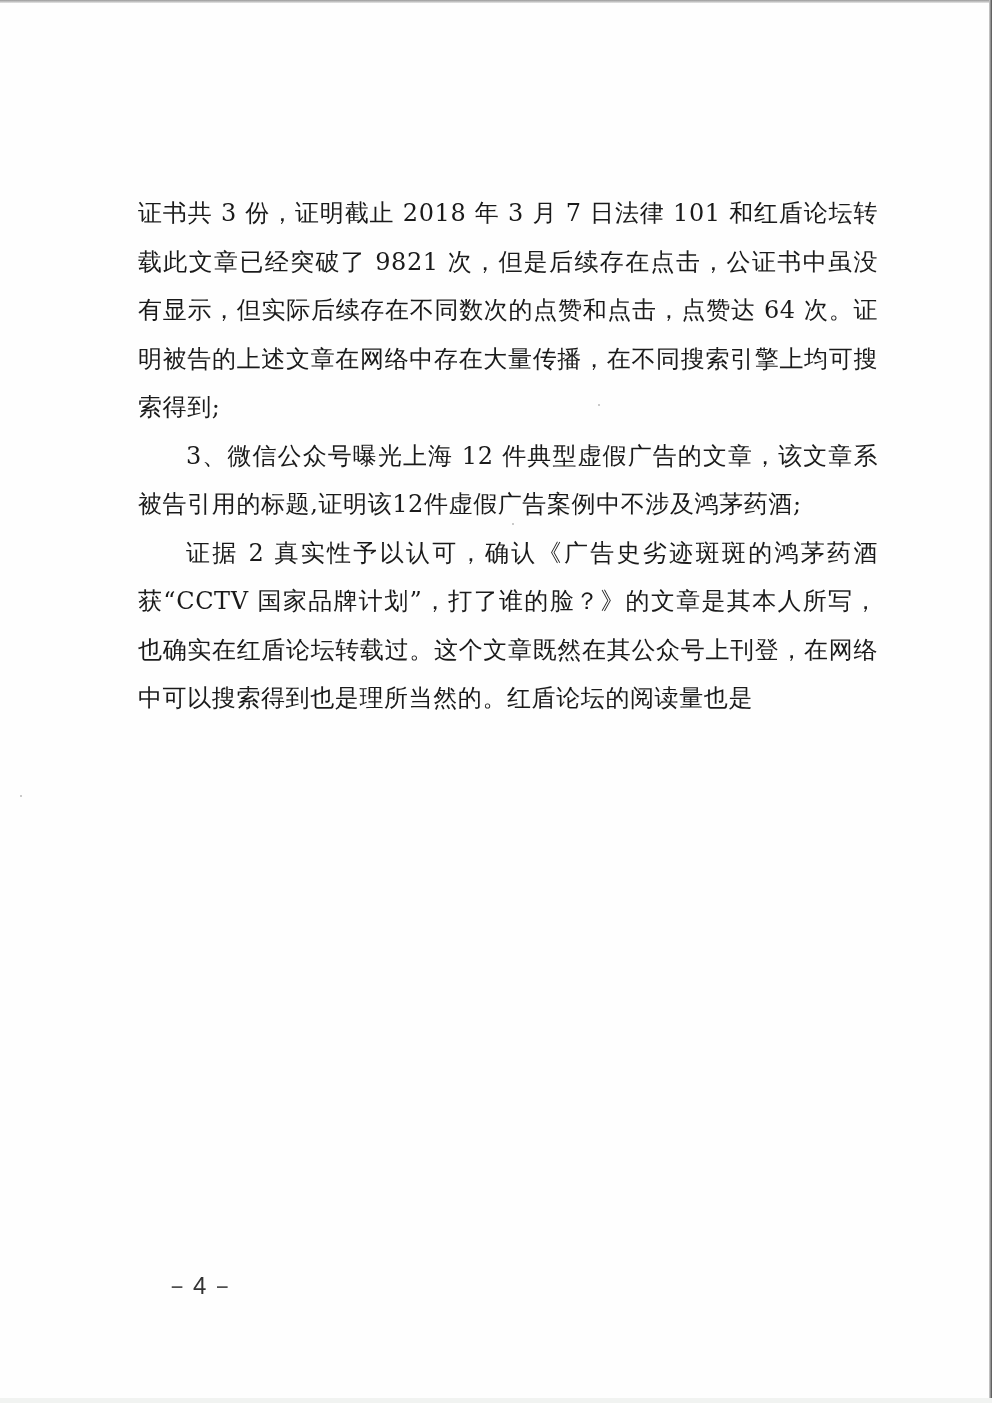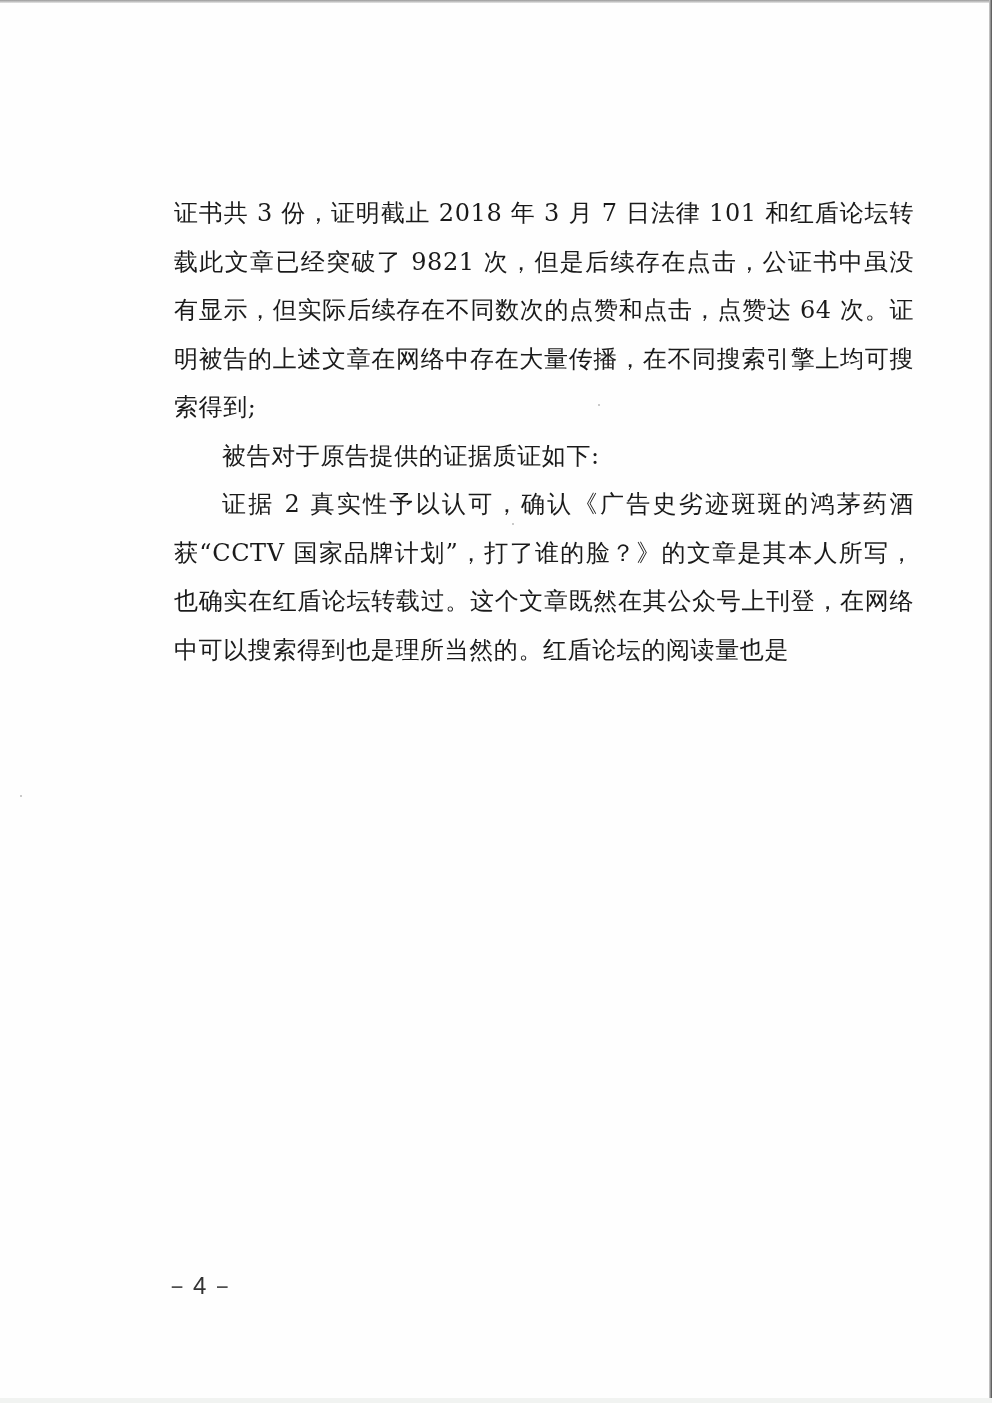--- a/index.html
+++ b/index.html
@@ -48,21 +48,20 @@
   .body-text {
     position: absolute;
     left: 138px;
     top: 189px;
     width: 740px;
     font-family: "DejaVu Serif", "Liberation Serif", serif;
     font-size: 24px;
     line-height: 48.5px;
     color: #1a1a1a;
     letter-spacing: 0.6px;
-    margin-left: 36px;
   }
   .body-text p {
     margin: 0;
     text-align: justify;
     text-align-last: left;
   }
   .body-text p.indent {
     text-indent: 48px;
   }
   .page-number {
@@ -89,18 +88,18 @@
   <div class="top-edge"></div>
   <div class="right-edge"></div>
   <div class="bottom-edge"></div>
 
   <div class="speck" style="left:598px; top:404px;"></div>
   <div class="speck" style="left:512px; top:523px;"></div>
   <div class="speck" style="left:20px; top:795px;"></div>
 
   <div class="body-text">
     <p>证书共 3 份，证明截止 2018 年 3 月 7 日法律 101 和红盾论坛转载此文章已经突破了 9821 次，但是后续存在点击，公证书中虽没有显示，但实际后续存在不同数次的点赞和点击，点赞达 64 次。证明被告的上述文章在网络中存在大量传播，在不同搜索引擎上均可搜索得到;</p>
-    <p class="indent">被告对于原告提供的证据质证如下:</p>
+    <p class="indent">3、微信公众号曝光上海 12 件典型虚假广告的文章，该文章系被告引用的标题,证明该12件虚假广告案例中不涉及鸿茅药酒;</p>
     <p class="indent">证据 2 真实性予以认可，确认《广告史劣迹斑斑的鸿茅药酒获“CCTV 国家品牌计划”，打了谁的脸？》的文章是其本人所写，也确实在红盾论坛转载过。这个文章既然在其公众号上刊登，在网络中可以搜索得到也是理所当然的。红盾论坛的阅读量也是</p>
   </div>
 
   <div class="page-number">－4－</div>
 </div>
 
 </body></html>

